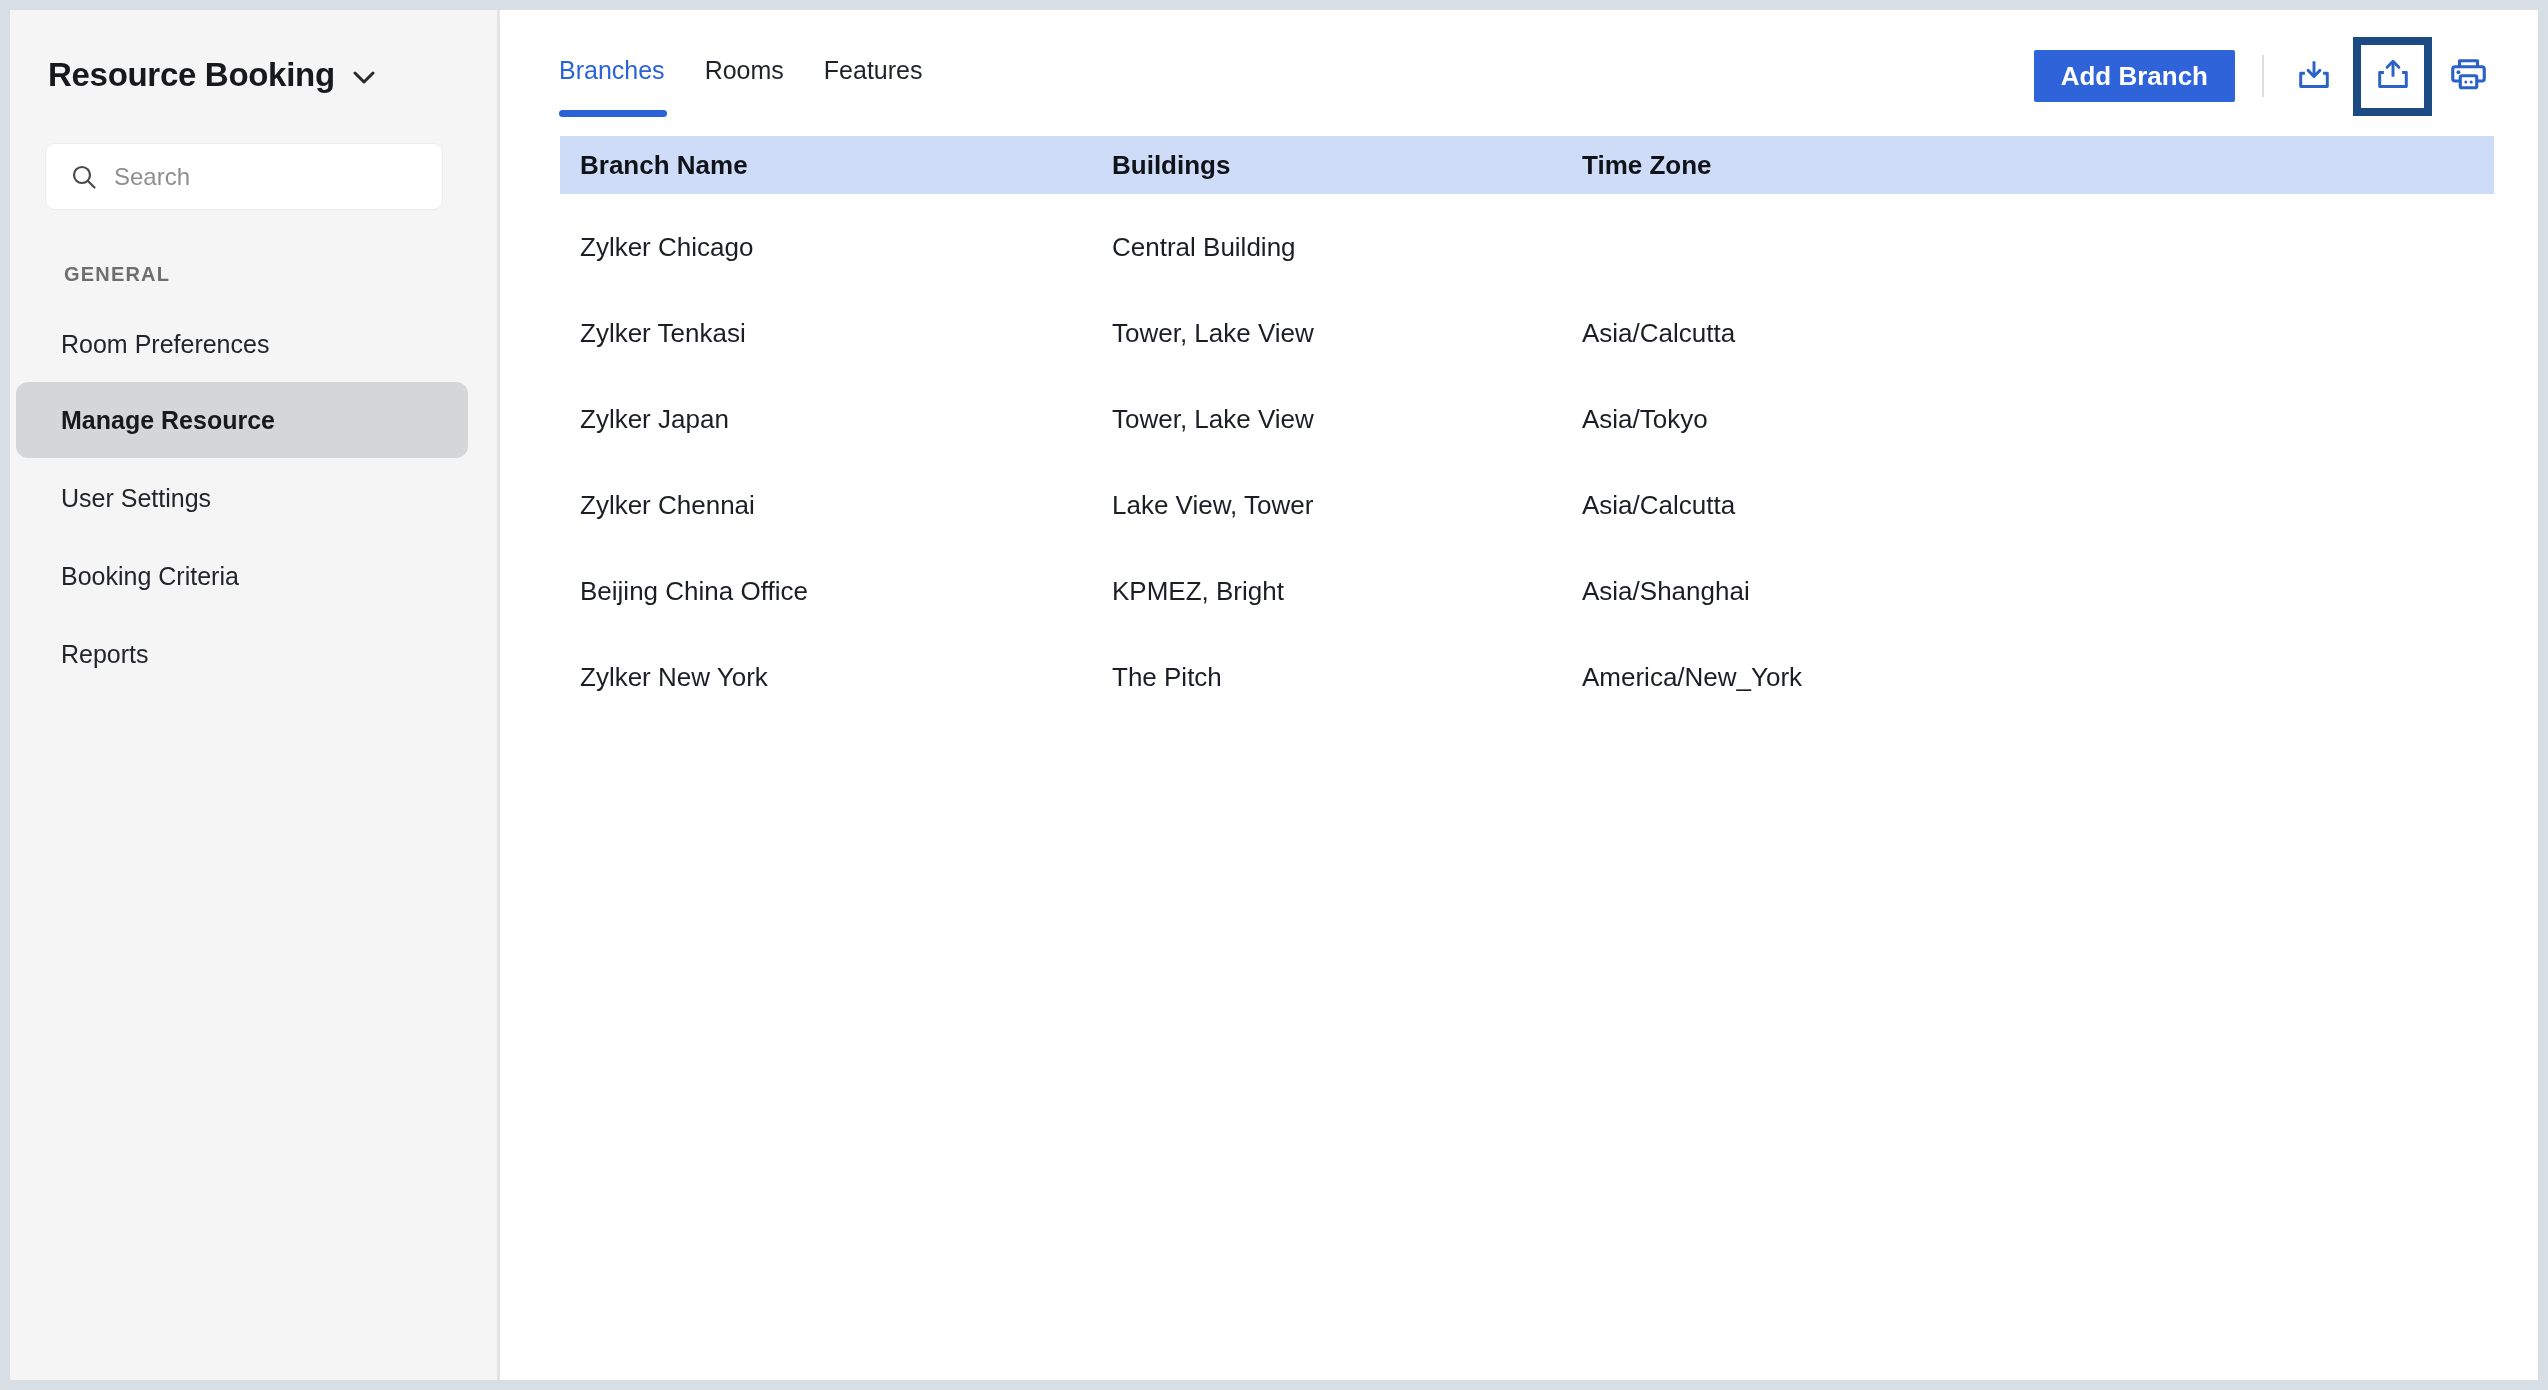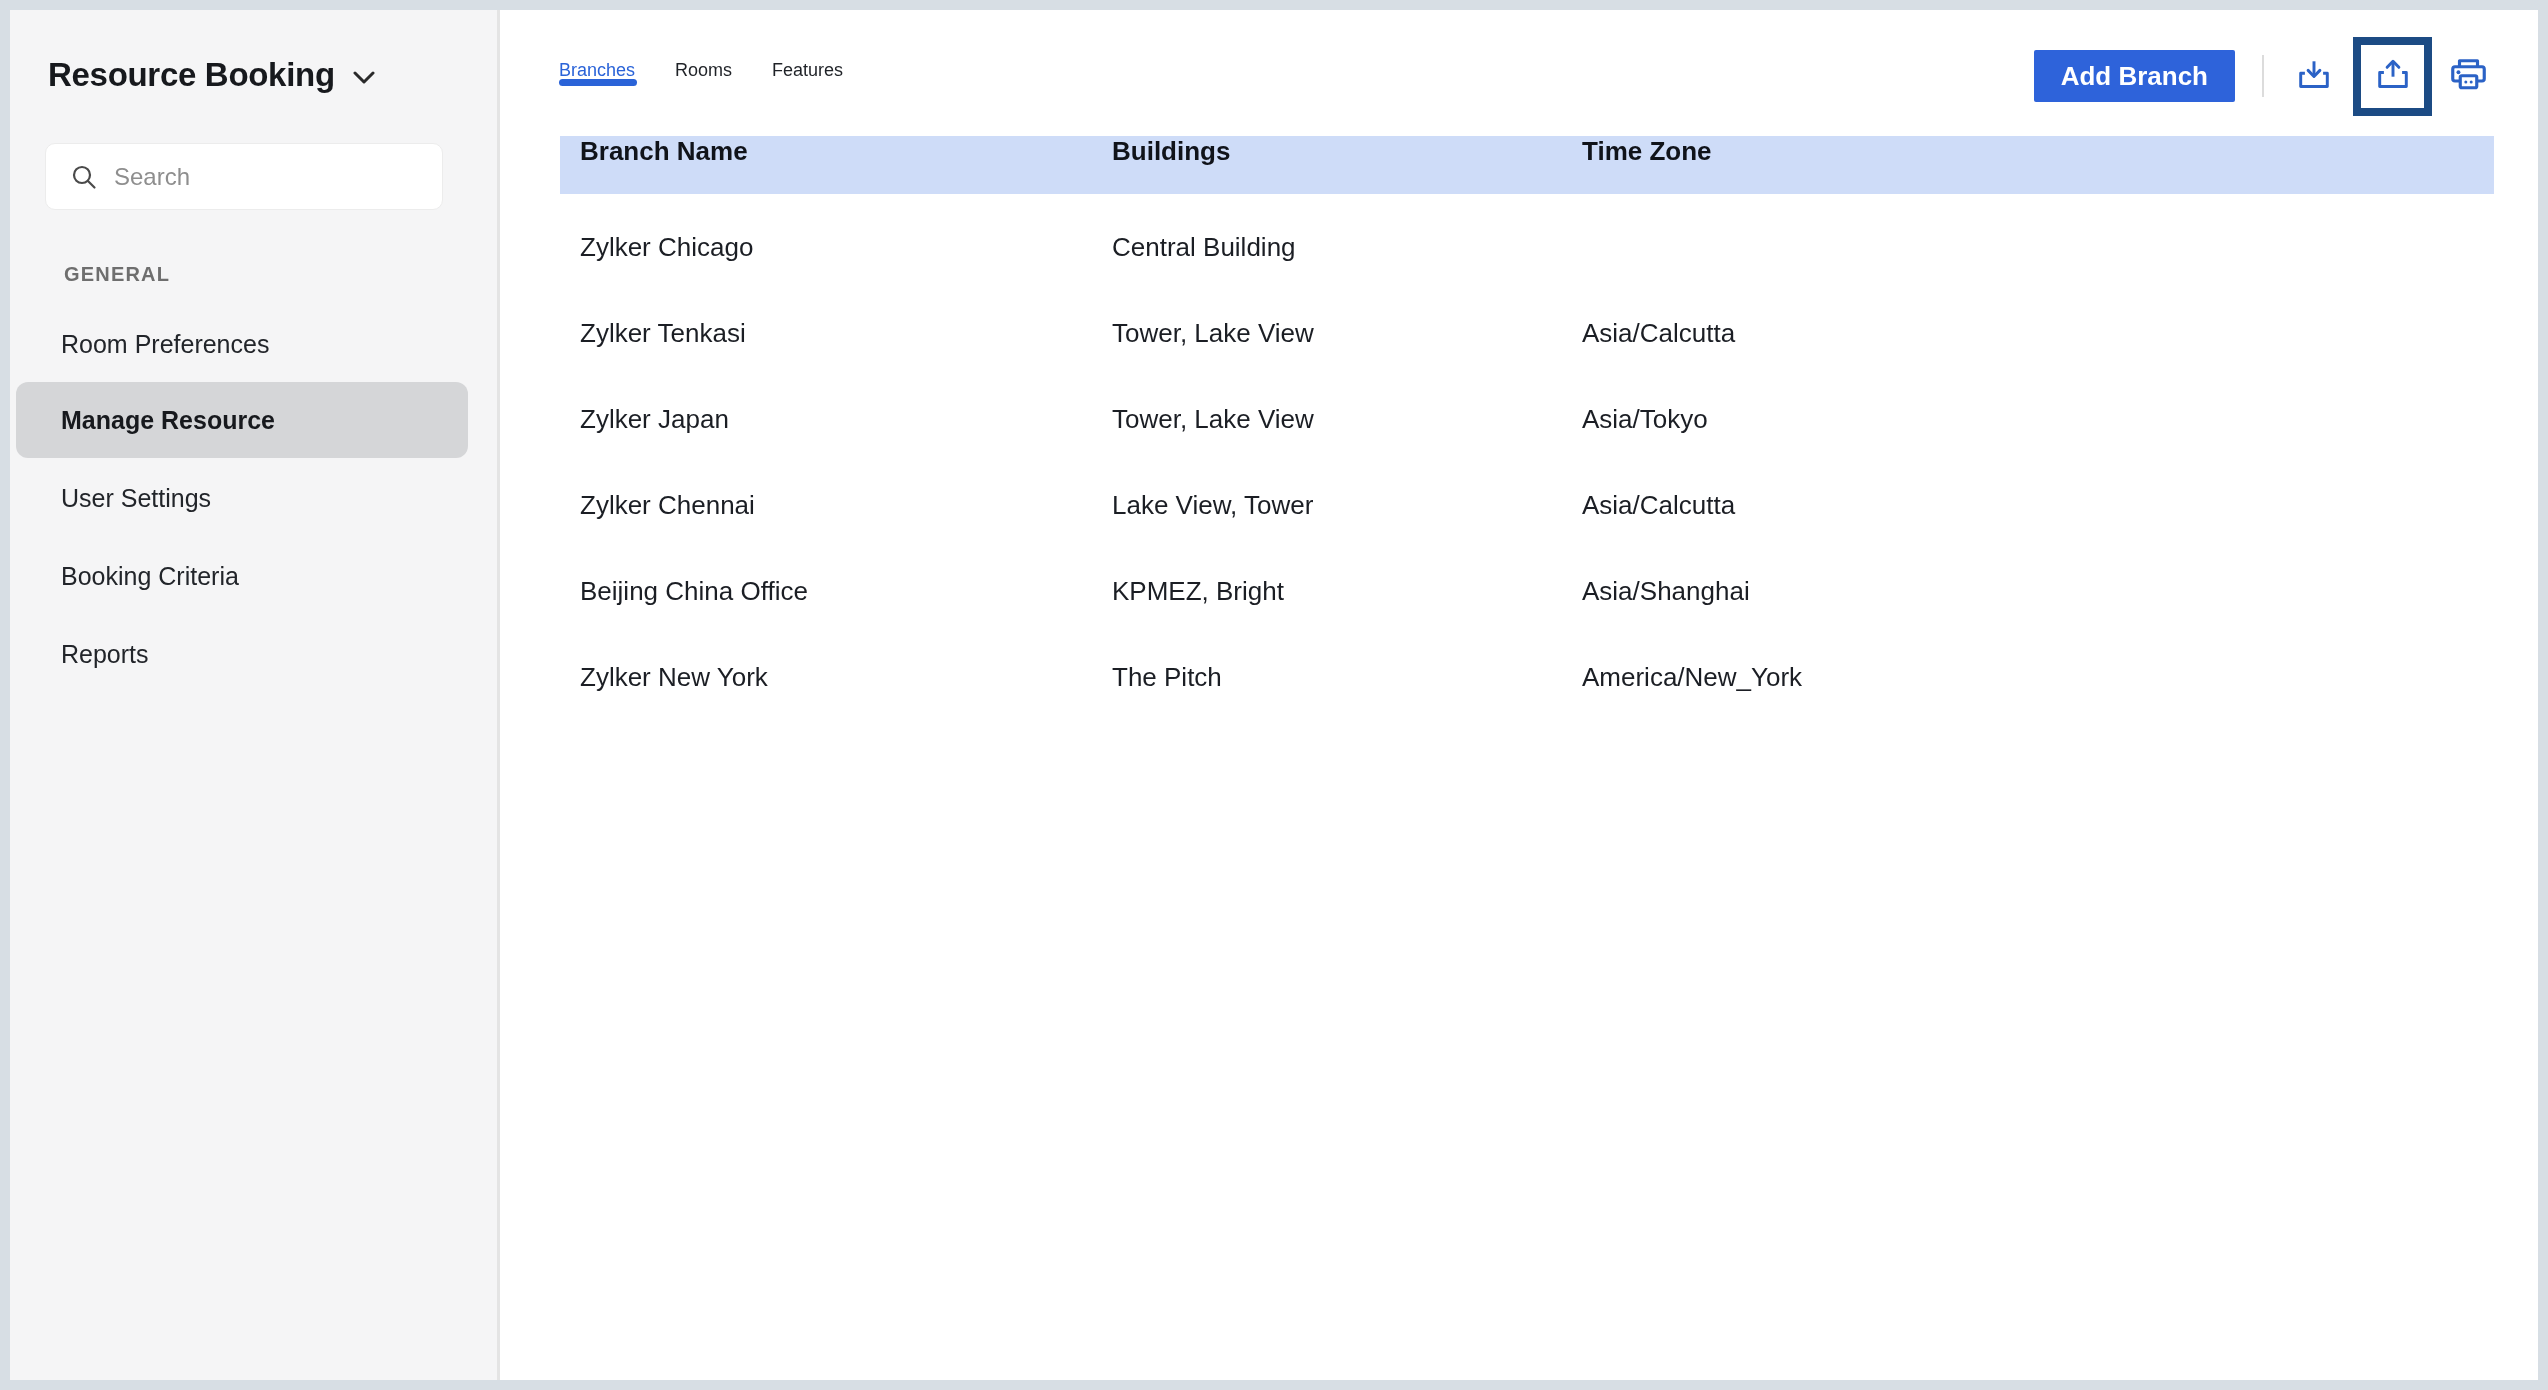--- a/index.html
+++ b/index.html
@@ -28,36 +28,36 @@
   .section-label{position:absolute; left:54px; top:253px; font-size:20px; font-weight:700;
                  color:var(--text-gray); letter-spacing:1.2px;}
   .menu-item{position:absolute; left:6px; width:452px; height:76px; border-radius:12px;
              display:flex; align-items:center; padding-left:45px; font-size:25px; color:#22252a; cursor:pointer;}
   .menu-item.selected{background:var(--selected-bg); font-weight:700; color:#17191d;}
   .side-divider{width:3px; background:var(--divider); flex-shrink:0;}
 
   
   .main{flex:1; position:relative; background:#fff;}
   .tabs{position:absolute; left:59px; top:45px; display:flex; gap:40px;}
-  .tab{font-size:18px; line-height:30px; padding-bottom:1px; position:relative; color:#1f2227; cursor:pointer;}
+  .tab{font-size:25px; line-height:30px; padding-bottom:32px; position:relative; color:#1f2227; cursor:pointer;}
   .tab.active{color:var(--accent-blue);}
   .tab.active::after{content:""; position:absolute; left:0; right:-2px; bottom:0; height:7px;
                      border-radius:4px; background:var(--accent-blue);}
   .actions{position:absolute; top:26px; right:46px; height:80px; display:flex; align-items:center;}
   .btn-primary{height:52px; padding:0 27px; background:var(--button-blue); color:#fff; border:none;
                border-radius:2px; font-size:26px; font-weight:600; font-family:"Liberation Sans", sans-serif;
                cursor:pointer; display:flex; align-items:center;}
   .v-divider{width:2px; height:42px; background:#dcdcdc; margin:0 27px;}
   .icon-btn{background:none; border:none; padding:0; cursor:pointer; display:flex; align-items:center; justify-content:center;}
   .highlight-box{width:79px; height:79px; border:8px solid var(--highlight-navy); margin:0 12px 0 16px;
                  display:flex; align-items:center; justify-content:center; background:#fff;}
 
   
   .table{position:absolute; left:60px; right:44px; top:126px;}
-  .thead{height:58px; background:var(--header-bg); display:flex; align-items:flex-start;
+  .thead{height:58px; background:var(--header-bg); display:flex; align-items:center;
          font-size:26px; font-weight:700; color:#10131a;}
   .tbody{margin-top:10px;}
   .trow{height:86px; display:flex; align-items:center; font-size:26px; color:var(--text-dark); cursor:pointer;}
   .c1{width:552px; padding-left:20px;}
   .c2{width:470px;}
   .c3{flex:1;}
 </style>
 </head>
 <body>
 

